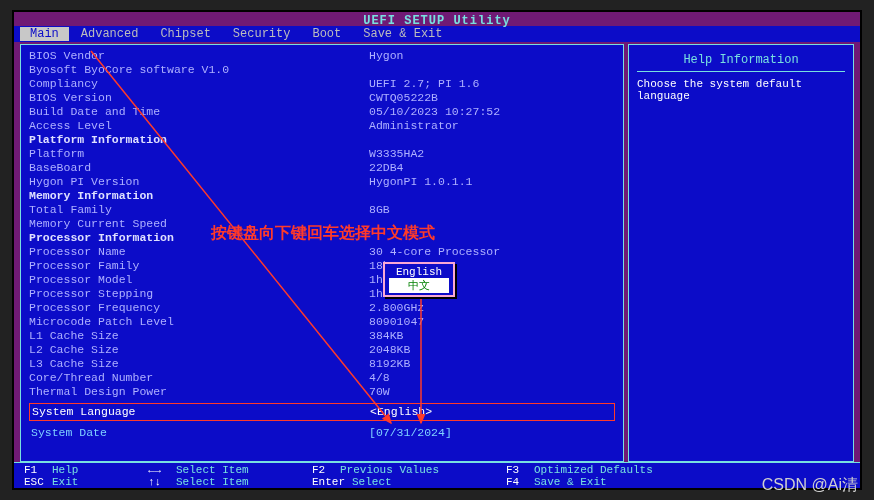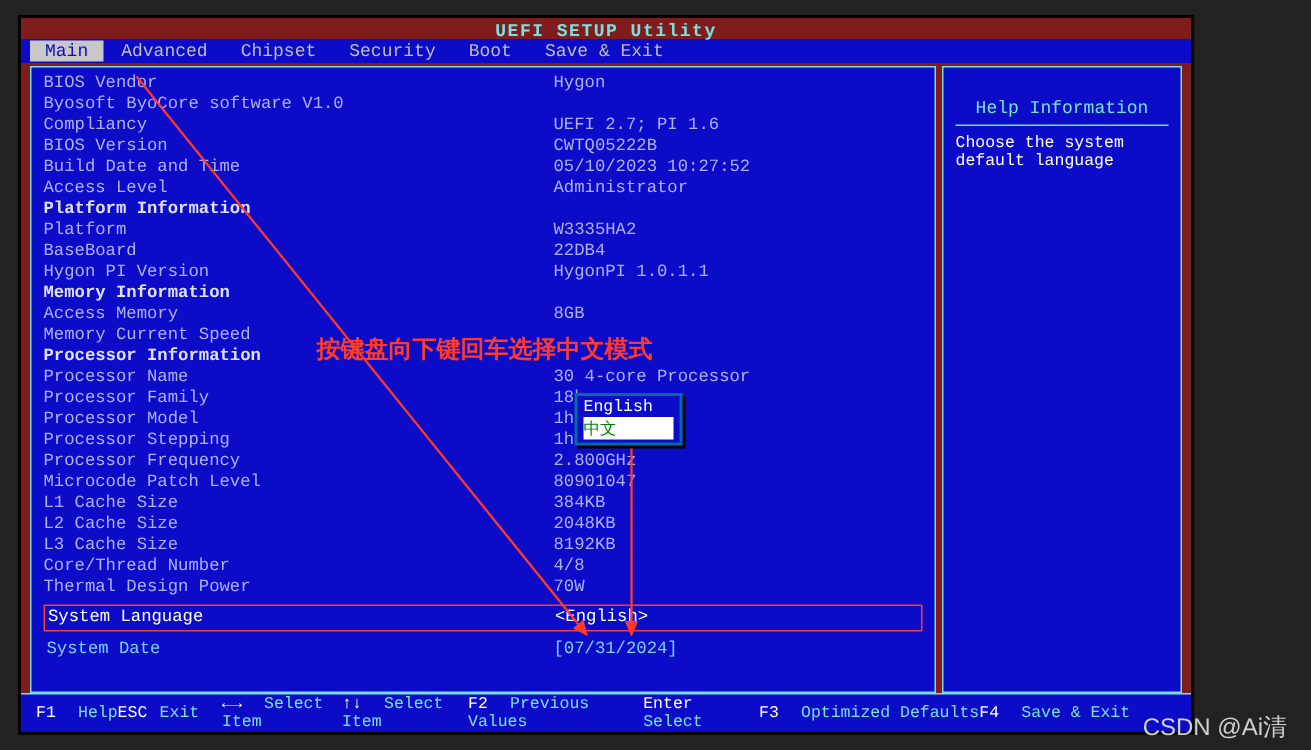--- a/index.html
+++ b/index.html
@@ -7,23 +7,23 @@
     font-family: "Courier New", monospace;
     font-size: 12px;
     background: #222;
     width: 874px;
     height: 500px;
     overflow: hidden;
     position: relative;
     padding: 10px 12px;
   }
   .screen {
-    width: 784px;
+    width: 850px;
     height: 480px;
-    background: #7f1d1d;
+    background: #701a75;
     border: 2px solid #000;
     position: relative;
     color: #fff;
   }
   .title-bar {
     text-align: center;
     color: #78e0e0;
     font-weight: bold;
     letter-spacing: 1px;
     padding: 2px 0 0 0;
@@ -55,21 +55,21 @@
     border: 1px solid #78e0e0;
     background: #0c0cc8;
     padding: 4px 8px;
     position: relative;
     overflow: hidden;
   }
   .help-panel {
     flex: 1;
     border: 1px solid #78e0e0;
     background: #0c0cc8;
-    padding: 20px 8px;
+    padding: 8px 8px;
   }
   .help-title {
     text-align: center;
     color: #78e0e0;
     border-bottom: 1px solid #78e0e0;
     padding-bottom: 4px;
     margin-bottom: 6px;
   }
   .help-text { color: #fff; font-size: 11px; }
   .row {
@@ -95,26 +95,27 @@
     color: #7fd0ff;
     line-height: 16px;
     font-size: 11.5px;
     margin-top: 4px;
   }
   .date-row .label { flex: 0 0 340px; padding-left: 2px; }
   .popup {
     position: absolute;
     left: 362px; top: 217px;
     width: 72px;
-    border: 2px solid #0369a1;
+    border: 2px solid #f9a8d4;
     background: #0c0cc8;
     padding: 2px 4px;
     box-shadow: 2px 2px 0 #000;
     z-index: 5;
     font-size: 11px;
+    text-align: center;
   }
   .popup .opt { color: #fff; }
   .popup .opt.sel { background: #fff; color: #008000; }
   .annotation {
     position: absolute;
     color: #ff3a2a;
     font-size: 16px;
     font-family: "SimSun", sans-serif;
     left: 190px; top: 178px;
     z-index: 6;
@@ -131,21 +132,21 @@
     background: #0c0cc8;
     border-top: 1px solid #78e0e0;
     display: flex;
     align-items: center;
     font-size: 11px;
     padding: 0 10px;
     gap: 4px;
   }
   .fkey { color: #fff; width: 28px; display: inline-block; }
   .fdesc { color: #78e0e0; }
-  .fcol { display: flex; flex-direction: row; line-height: 12px; }
+  .fcol { display: flex; flex-direction: column; line-height: 12px; }
   .watermark {
     position: absolute;
     right: 16px; bottom: 4px;
     color: #d0d0d0;
     font-family: Arial, sans-serif;
     font-size: 16px;
     z-index: 20;
   }
 </style>
 </head>
@@ -211,21 +212,21 @@
           </div>
           <div class="row">
             <span class="label"></span>
             <span class="value"></span>
           </div>
           <div class="row header">
             <span class="label">Memory Information</span>
             <span class="value"></span>
           </div>
           <div class="row">
-            <span class="label">Access Memory</span>
+            <span class="label">Total Family</span>
             <span class="value">8GB</span>
           </div>
           <div class="row">
             <span class="label">Memory Current Speed</span>
             <span class="value"></span>
           </div>
           <div class="row">
             <span class="label"></span>
             <span class="value"></span>
           </div>

